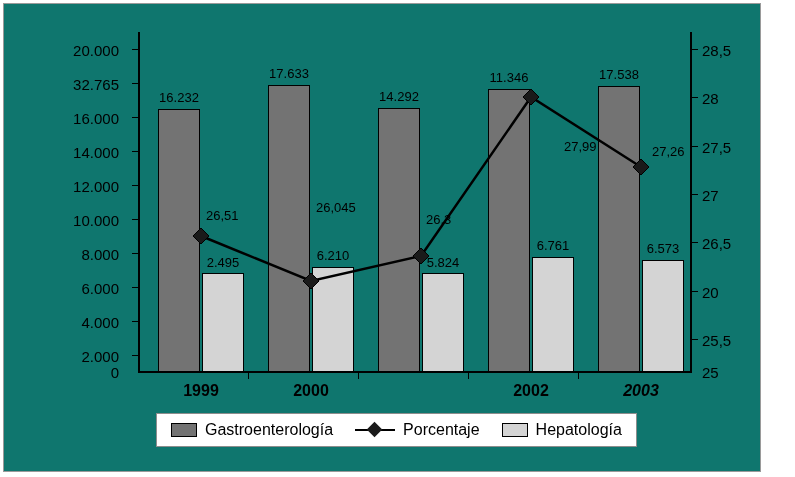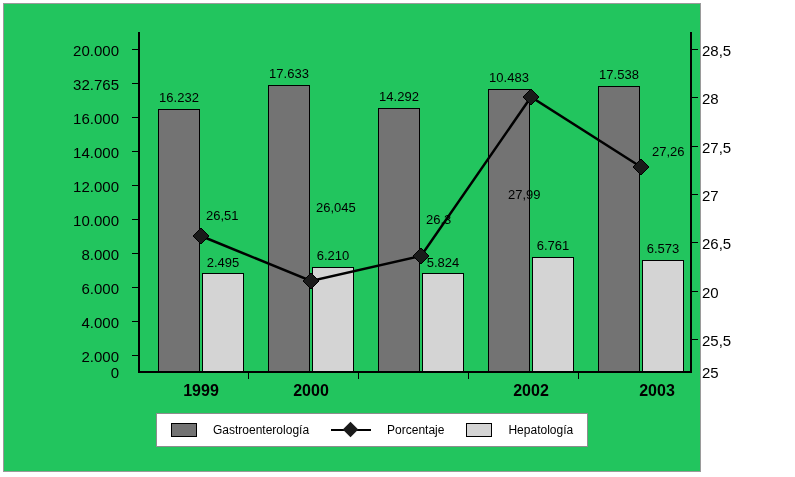--- a/index.html
+++ b/index.html
@@ -10,25 +10,25 @@
   body {
     width: 795px;
     height: 477px;
     font-family: "Liberation Sans", sans-serif;
     overflow: hidden;
   }
   #frame {
     position: absolute;
     left: 3px;
     top: 3px;
-    width: 698px;
+    width: 758px;
     height: 469px;
     border: 1px solid #9a9a9a;
     box-sizing: border-box;
-    background: #22c55e;
+    background: #0f766e;
   }
   #plot-wrap {
     position: absolute;
     left: 0;
     top: 0;
     width: 787px;
     height: 469px;
   }
 
   
@@ -134,22 +134,22 @@
     background: #ffffff;
     display: flex;
     align-items: center;
     padding: 0 14px;
     box-sizing: border-box;
     gap: 22px;
   }
   .legend-item {
     display: flex;
     align-items: center;
-    gap: 16px;
-    font-size: 12px;
+    gap: 8px;
+    font-size: 16px;
     color: #000;
   }
   .swatch {
     width: 26px;
     height: 14px;
     border: 1px solid #000;
     box-sizing: border-box;
     display: inline-block;
   }
   .swatch.gastro { background: #737373; }
@@ -243,21 +243,21 @@
     <div class="bar-label" style="left:255px; top:62px;">17.633</div>
     <div class="bar-label" style="left:299px; top:244px;">6.210</div>
 
     <div class="bar gastro" style="left:374px; top:104px; width:42px; height:264px;"></div>
     <div class="bar hepato" style="left:418px; top:269px; width:42px; height:99px;"></div>
     <div class="bar-label" style="left:365px; top:85px;">14.292</div>
     <div class="bar-label" style="left:409px; top:251px;">5.824</div>
 
     <div class="bar gastro" style="left:484px; top:85px; width:42px; height:283px;"></div>
     <div class="bar hepato" style="left:528px; top:253px; width:42px; height:115px;"></div>
-    <div class="bar-label" style="left:475px; top:66px;">10.483</div>
+    <div class="bar-label" style="left:475px; top:66px;">11.346</div>
     <div class="bar-label" style="left:519px; top:234px;">6.761</div>
 
     <div class="bar gastro" style="left:594px; top:82px; width:42px; height:286px;"></div>
     <div class="bar hepato" style="left:638px; top:256px; width:42px; height:112px;"></div>
     <div class="bar-label" style="left:585px; top:63px;">17.538</div>
     <div class="bar-label" style="left:629px; top:237px;">6.573</div>
 
     <svg id="line-svg" viewBox="0 0 787 469">
       <polyline points="197,232 307,277 417,252 527,93 637,163" fill="none" stroke="#000000" stroke-width="2.5"></polyline>
       <g fill="#1a1a1a" stroke="#000000" stroke-width="1">
@@ -265,27 +265,27 @@
         <polygon points="307,269 315,277 307,285 299,277"></polygon>
         <polygon points="417,244 425,252 417,260 409,252"></polygon>
         <polygon points="527,85 535,93 527,101 519,93"></polygon>
         <polygon points="637,155 645,163 637,171 629,163"></polygon>
       </g>
     </svg>
 
     <div class="pct-label" style="left:202px; top:204px;">26,51</div>
     <div class="pct-label" style="left:312px; top:196px;">26,045</div>
     <div class="pct-label" style="left:422px; top:208px;">26,3</div>
-    <div class="pct-label" style="left:504px; top:135px;margin-top:48px;">27,99</div>
+    <div class="pct-label" style="left:560px; top:135px;">27,99</div>
     <div class="pct-label" style="left:648px; top:140px;">27,26</div>
 
     <div class="xlabel" style="left:142px;">1999</div>
     <div class="xlabel" style="left:252px;">2000</div>
     <div class="xlabel" style="left:472px;">2002</div>
-    <div class="xlabel" style="left:598px;">2003</div>
+    <div class="xlabel" style="left:582px;font-style:italic;">2003</div>
 
     <div id="legend">
       <div class="legend-item">
         <span class="swatch gastro"></span>
         <span>Gastroenterología</span>
       </div>
       <div class="legend-item">
         <span class="swatch-line">
           <span class="ln"></span>
             <span class="dia"></span>

